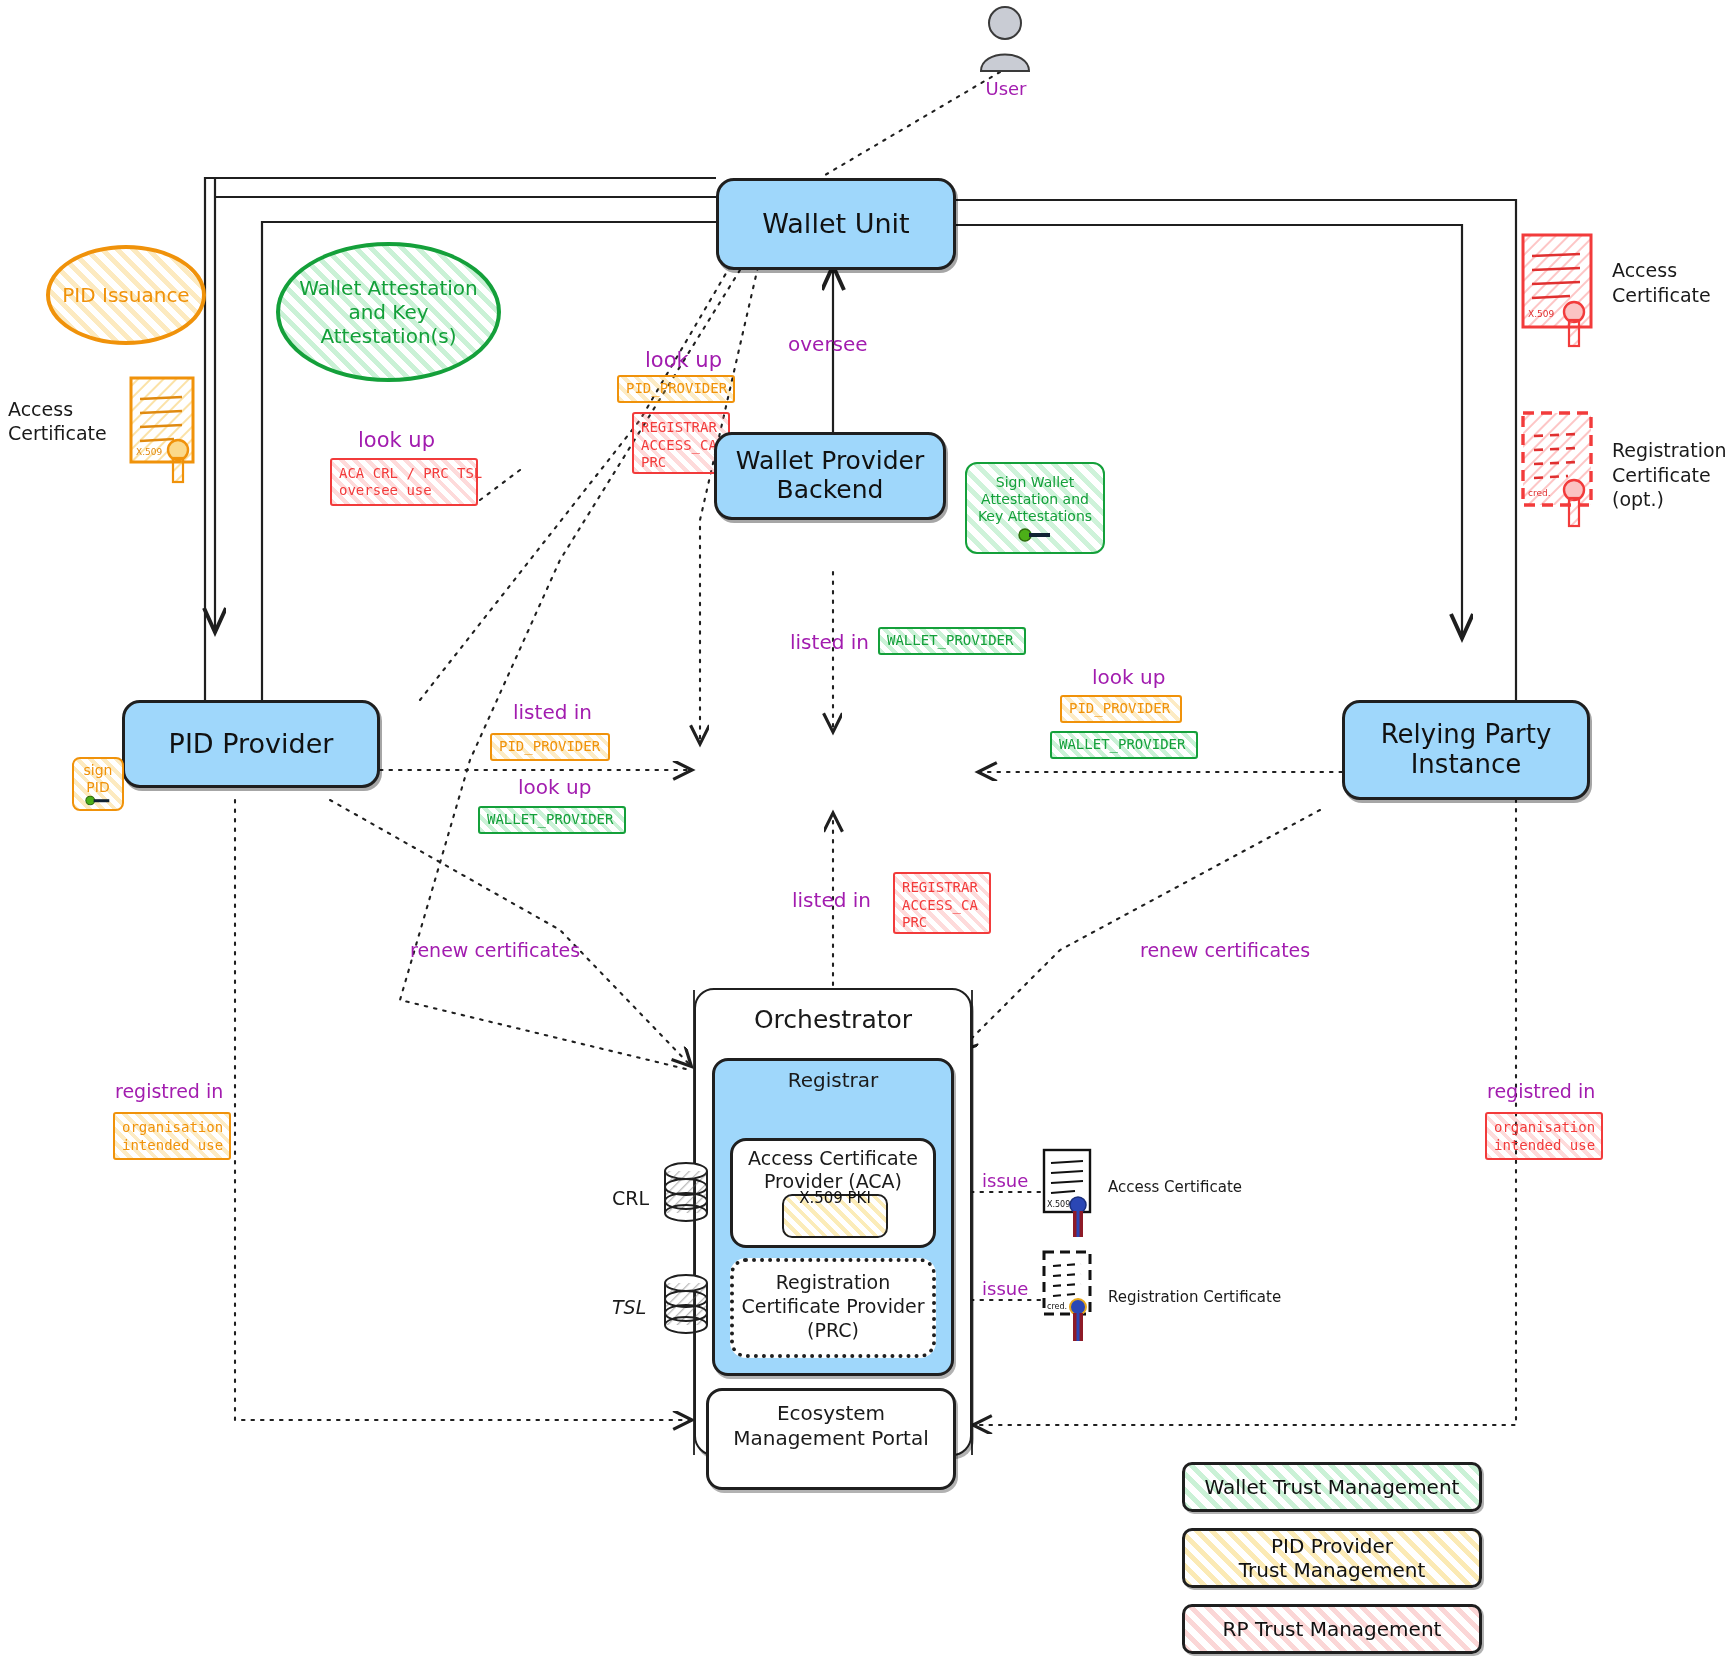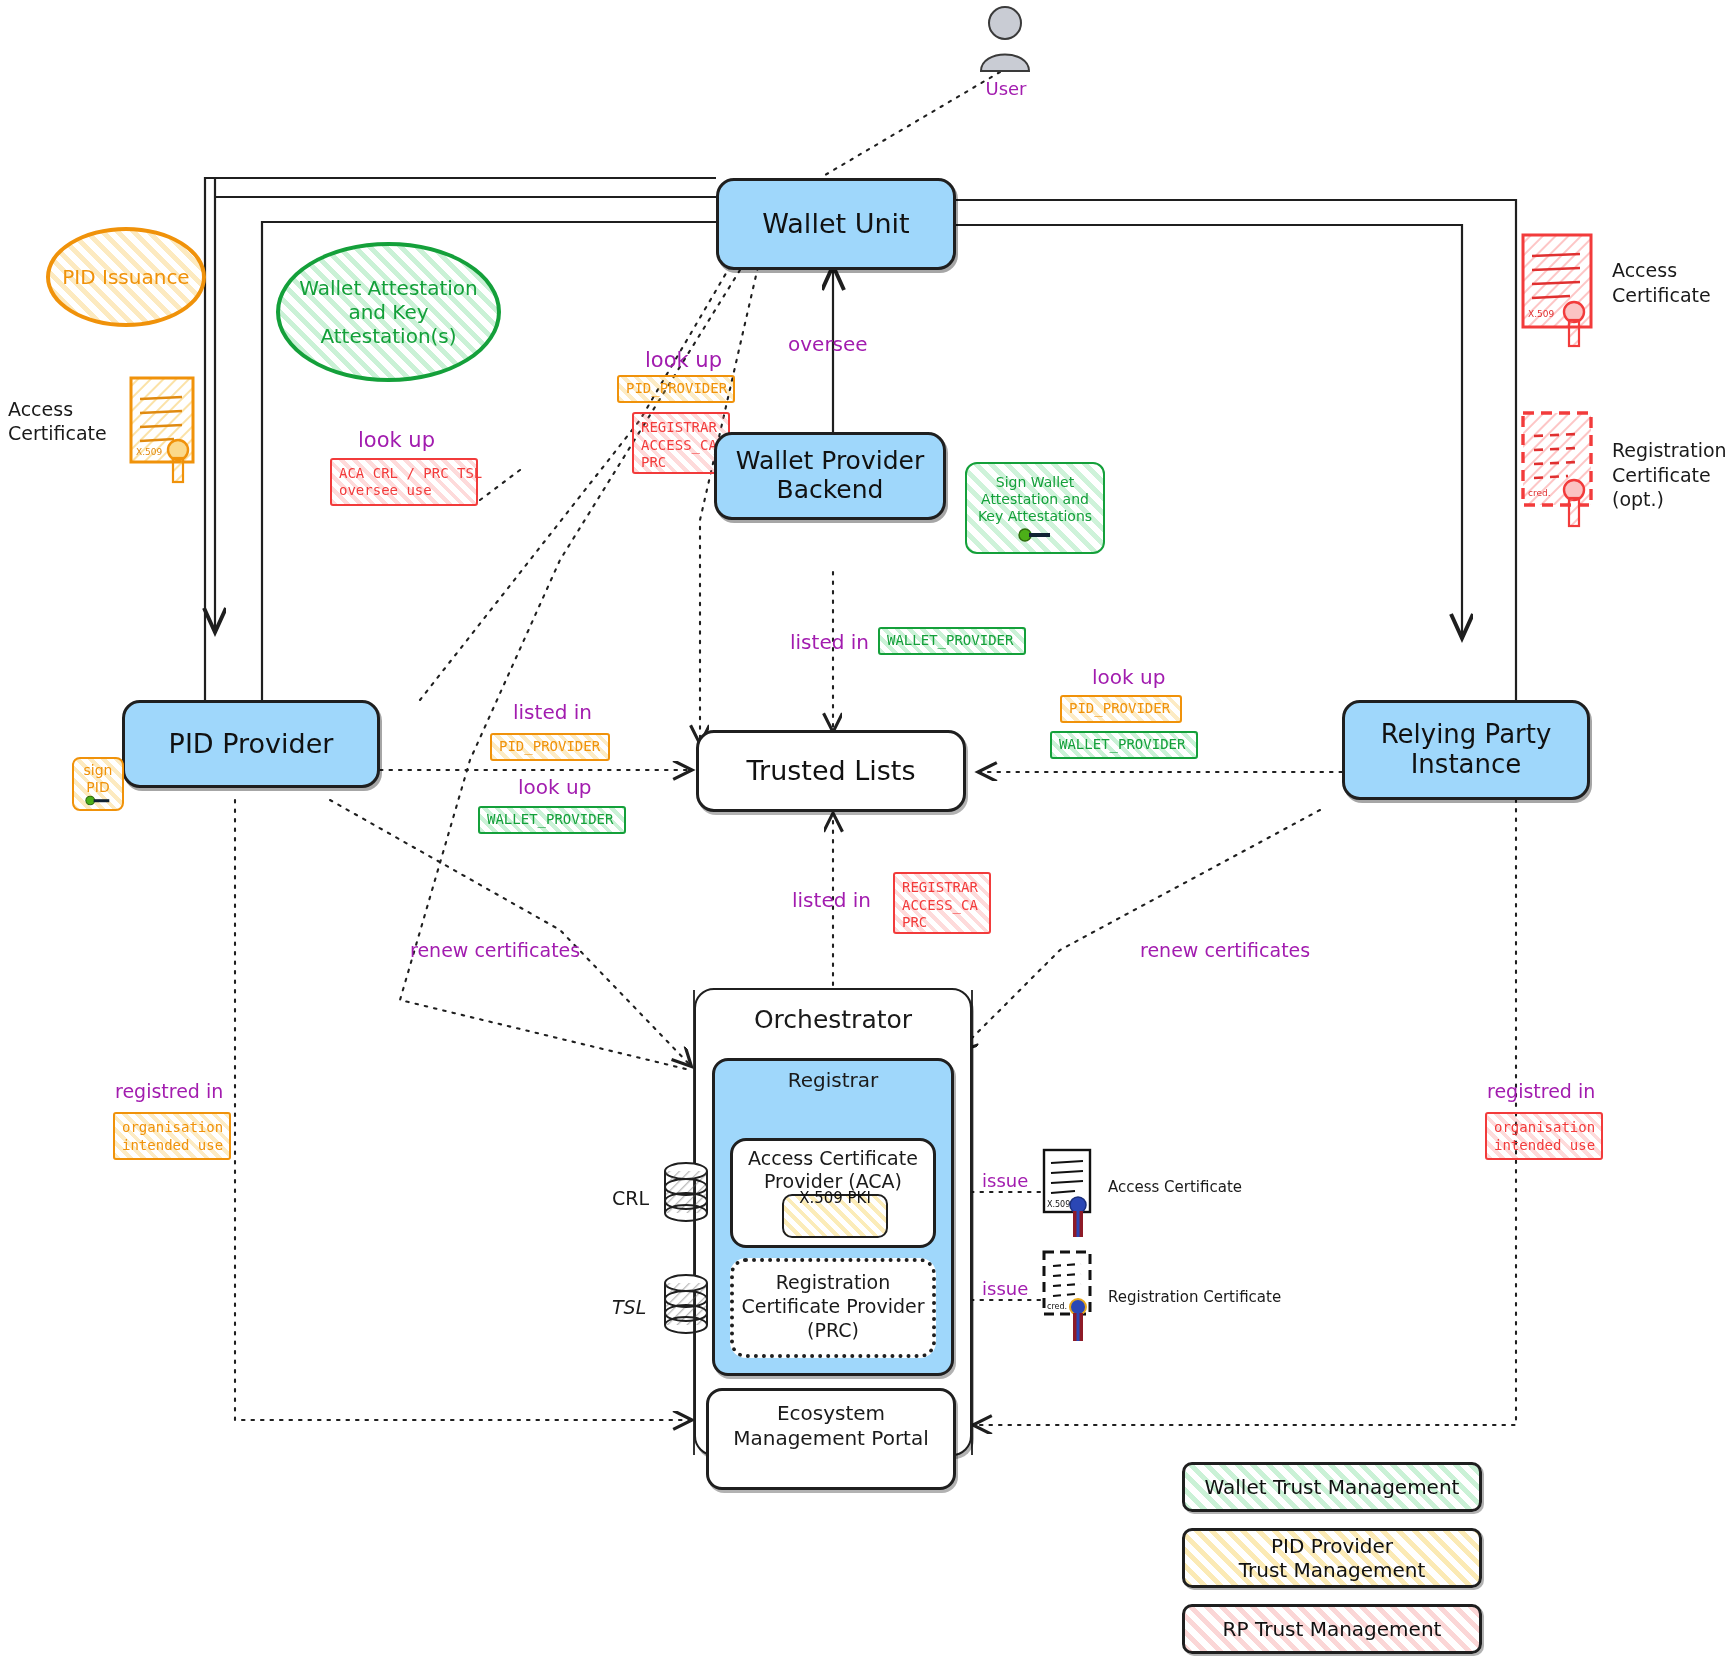--- a/index.html
+++ b/index.html
@@ -160,21 +160,21 @@
       <circle cx="30" cy="18" r="16" fill="#c9ccd4" stroke="#3a3a3a" stroke-width="2"></circle>
       <path d="M6,66 C6,44 54,44 54,66 Z" fill="#c9ccd4" stroke="#3a3a3a" stroke-width="2"></path>
     </svg>
   </div>
   <div class="abs hand edge-label" style="left:975px;top:78px;width:62px;text-align:center;font-size:18px;">User</div>
 
   <div class="abs node" style="left:716px;top:178px;width:240px;height:92px;font-size:27px;">
     <span>Wallet Unit</span>
   </div>
 
-  <div class="abs ellipse ell-orange" style="left:46px;top:227px;width:160px;height:100px;font-size:20px;">
+  <div class="abs ellipse ell-orange" style="left:46px;top:245px;width:160px;height:100px;font-size:20px;">
     <span>PID Issuance</span>
   </div>
 
   <div class="abs hand" style="left:8px;top:398px;width:120px;font-size:19px;line-height:1.25;text-align:left;">Access Certificate</div>
   <div class="abs" style="left:128px;top:375px;width:72px;height:110px;">
     <svg width="72" height="110" viewBox="0 0 72 110">
       <defs>
         <pattern id="ho" width="9" height="9" patternTransform="rotate(45)" patternUnits="userSpaceOnUse">
           <line x1="0" y1="0" x2="0" y2="9" stroke="#f7be3c" stroke-width="4" opacity=".45"></line>
         </pattern>
@@ -227,23 +227,20 @@
       <circle cx="6" cy="6" r="5" fill="#4caf18" stroke="#2d6b0c" stroke-width="1.2"></circle>
       <rect x="10" y="4.5" width="18" height="3.5" fill="#123"></rect>
     </svg>
   </div>
 
   <div class="abs hand edge-label" style="left:513px;top:700px;font-size:20px;">listed in</div>
   <div class="abs badge hatch-orange mono" style="left:490px;top:733px;width:120px;height:28px;font-size:14px;">PID_PROVIDER</div>
   <div class="abs hand edge-label" style="left:518px;top:775px;font-size:20px;">look up</div>
   <div class="abs badge hatch-green mono" style="left:478px;top:806px;width:148px;height:28px;font-size:14px;">WALLET_PROVIDER</div>
 
-  <div class="abs node-white" style="left:696px;top:730px;width:270px;height:82px;font-size:27px;">
-    <span>Trusted Lists</span>
-  </div>
 
   <div class="abs hand edge-label" style="left:1092px;top:665px;font-size:20px;">look up</div>
   <div class="abs badge hatch-orange mono" style="left:1060px;top:695px;width:122px;height:28px;font-size:14px;">PID_PROVIDER</div>
   <div class="abs badge hatch-green mono" style="left:1050px;top:731px;width:148px;height:28px;font-size:14px;">WALLET_PROVIDER</div>
 
   <div class="abs node" style="left:1342px;top:700px;width:248px;height:100px;font-size:26px;flex-direction:column;">
     <span style="padding:0 10px;">Relying Party Instance</span>
   </div>
 
 

